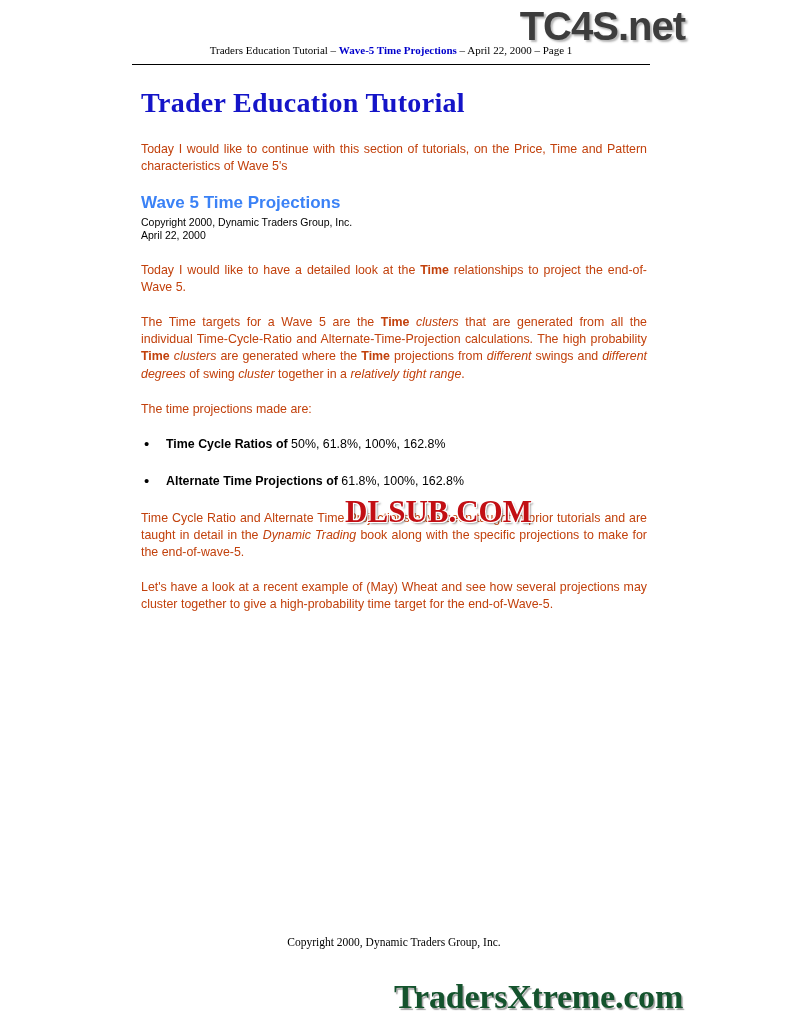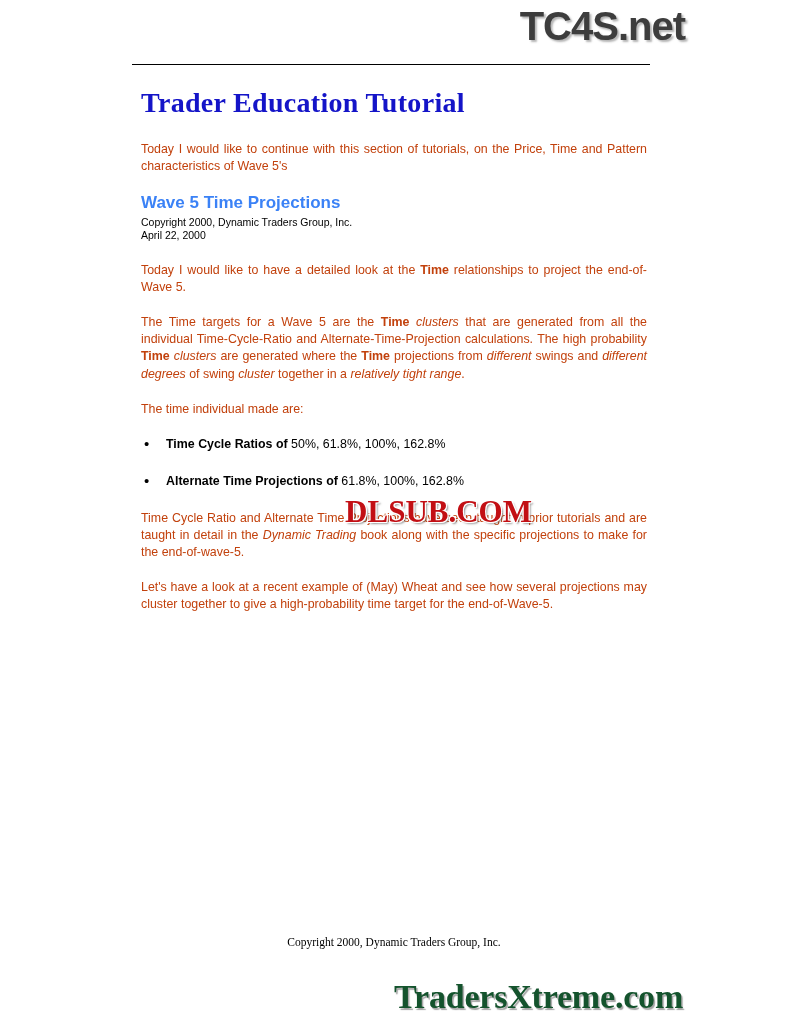--- a/index.html
+++ b/index.html
@@ -188,39 +188,42 @@
     letter-spacing: -0.2px;
   }
 </style>
 </head>
 <body>
 
 <div class="page">
 
   <div class="tc4s-watermark">TC4S.net</div>
 
+  <div class="running-header">
+    <span>Traders Education Tutorial – </span><span class="hdr-bold-blue">Wave-5 Time Projections</span><span> – April 22, 2000 – Page 1</span>
+  </div>
   <div class="header-rule"></div>
 
   <div class="content">
 
     <h1 class="doc-title">Trader Education Tutorial</h1>
 
     <p class="body-text">Today I would like to continue with this section of tutorials, on the Price, Time and Pattern characteristics of Wave 5's</p>
 
     <h2 class="section-title">Wave 5 Time Projections</h2>
     <div class="copyright-block">
       <p class="copyright-line">Copyright 2000, Dynamic Traders Group, Inc.</p>
       <p class="copyright-line">April 22, 2000</p>
     </div>
 
     <p class="body-text"><span>Today I would like to  have a detailed look at the </span><b>Time</b><span> relationships to project the end-of-Wave 5.</span></p>
 
     <p class="body-text"><span>The Time targets for a Wave 5 are the </span><b>Time</b><span> </span><i>clusters</i><span> that are generated from all the individual Time-Cycle-Ratio and Alternate-Time-Projection calculations. The high probability </span><b>Time</b><span> </span><i>clusters</i><span> are generated where the </span><b>Time</b><span> projections from </span><i>different</i><span> swings and </span><i>different degrees</i><span> of swing </span><i>cluster</i><span> together in a </span><i>relatively tight range</i><span>.</span></p>
 
-    <p class="body-text">The time individual made are:</p>
+    <p class="body-text">The time projections made are:</p>
 
     <ul class="bullets">
       <li>
         <span class="bullet-dot">•</span>
         <b>Time Cycle Ratios of</b><span> 50%, 61.8%, 100%, 162.8%</span>
       </li>
       <li>
         <span class="bullet-dot">•</span>
         <b>Alternate Time Projections of</b><span> 61.8%, 100%, 162.8%</span>
       </li>

